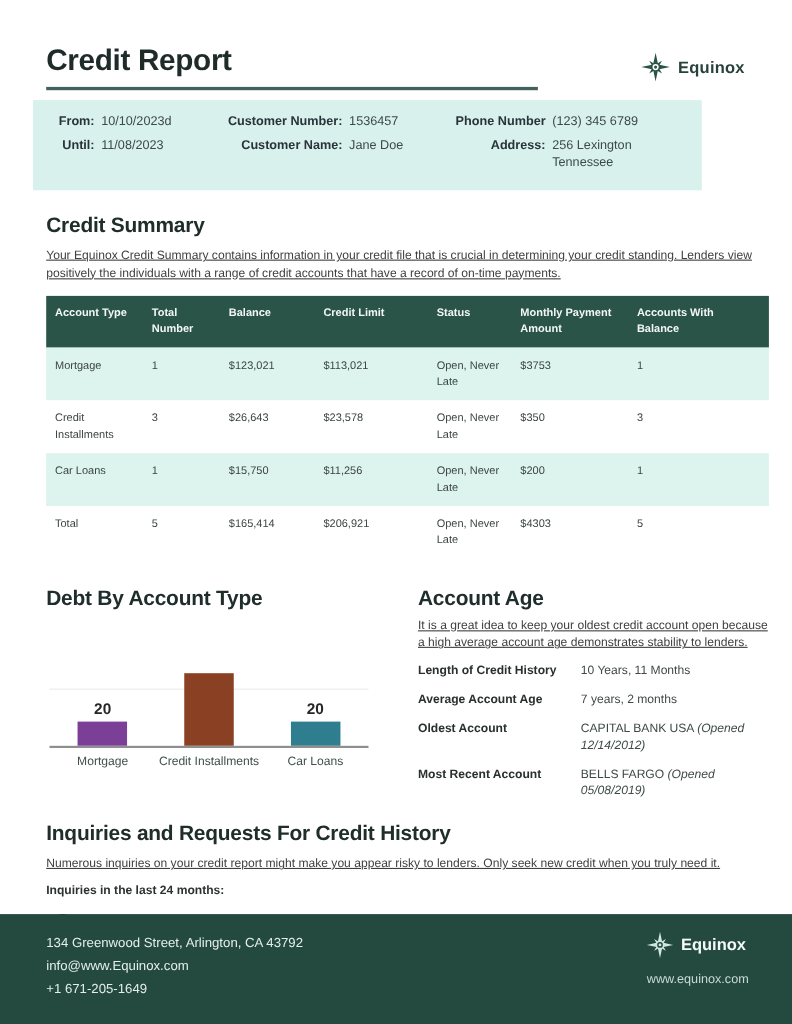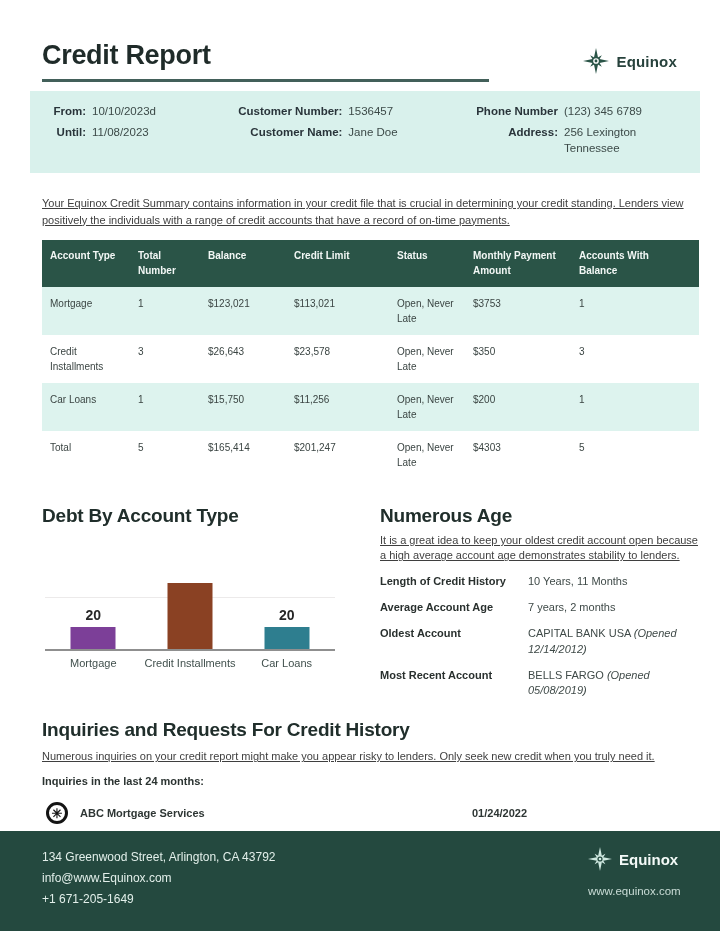--- a/index.html
+++ b/index.html
@@ -14,21 +14,21 @@
   
   .hdr { display: flex; justify-content: space-between; align-items: flex-start; }
   .title { font-size: 27px; font-weight: bold; color: #1f2b29; letter-spacing: -0.3px; }
   .brand { display: flex; align-items: center; gap: 7px; margin-top: 8px; margin-right: 22px; }
   .brand .bname { font-size: 15px; font-weight: bold; color: #27423c; letter-spacing: 0.2px; }
   .logo-icon { color: #2a5447; }
   .title-rule { width: 447px; height: 3px; background: #43605a; margin-top: 5px; }
 
   
   .info-bar {
-    background: #d9f1ec; margin-left: -12px; width: 670px;
+    background: #d9f1ec; margin-left: -12px; width: 608px;
     margin-top: 9px; padding: 12px 40px 12px 12px;
     display: flex; justify-content: space-between;
     font-size: 11.5px; color: #2e3a38;
   }
   .info-col .irow { display: flex; margin-bottom: 5px; line-height: 16px; }
   .ilabel { font-weight: bold; text-align: right; color: #29343a; }
   .ival { margin-left: 6px; color: #3c4a48; }
   .col1 .ilabel { width: 44px; }
   .col2 .ilabel { width: 118px; }
   .col3 .ilabel { width: 92px; }
@@ -151,20 +151,21 @@
           <span class="ival">(123) 345 6789</span>
         </div>
         <div class="irow">
           <span class="ilabel">Address:</span>
           <span class="ival">256 Lexington Tennessee</span>
         </div>
       </div>
     </div>
 
     <div class="summary">
+      <div class="h2">Credit Summary</div>
       <div class="para" style="width:655px;">Your Equinox Credit Summary contains information in your credit file that is crucial in determining your credit standing. Lenders view positively the individuals with a range of credit accounts that have a record of on-time payments.</div>
 
       <div class="tbl">
         <div class="trow thead">
           <div>Account Type</div>
           <div>Total Number</div>
           <div>Balance</div>
           <div>Credit Limit</div>
           <div>Status</div>
           <div>Monthly Payment Amount</div>
@@ -194,21 +195,21 @@
           <div>$15,750</div>
           <div>$11,256</div>
           <div>Open, Never Late</div>
           <div>$200</div>
           <div>1</div>
         </div>
         <div class="trow tbody row-white">
           <div>Total</div>
           <div>5</div>
           <div>$165,414</div>
-          <div>$201,247</div>
+          <div>$206,921</div>
           <div>Open, Never Late</div>
           <div>$4303</div>
           <div>5</div>
         </div>
       </div>
     </div>
 
     <div class="twocol">
       <div class="chart-col">
         <div class="h2 chart-title">Debt By Account Type</div>
@@ -231,21 +232,21 @@
           <div class="axis"></div>
         </div>
         <div class="x-labels">
           <div>Mortgage</div>
           <div>Credit Installments</div>
           <div>Car Loans</div>
         </div>
       </div>
 
       <div class="age-col">
-        <div class="h2">Numerous Age</div>
+        <div class="h2">Account Age</div>
         <div class="para age-para">It is a great idea to keep your oldest credit account open because a high average account age demonstrates stability to lenders.</div>
         <div class="age-rows">
           <div class="age-row">
             <div class="age-label">Length of Credit History</div>
             <div class="age-value"><span>10 Years, 11 Months</span> <span class="age-note"></span></div>
           </div>
           <div class="age-row">
             <div class="age-label">Average Account Age</div>
             <div class="age-value"><span>7 years, 2 months</span> <span class="age-note"></span></div>
           </div>

